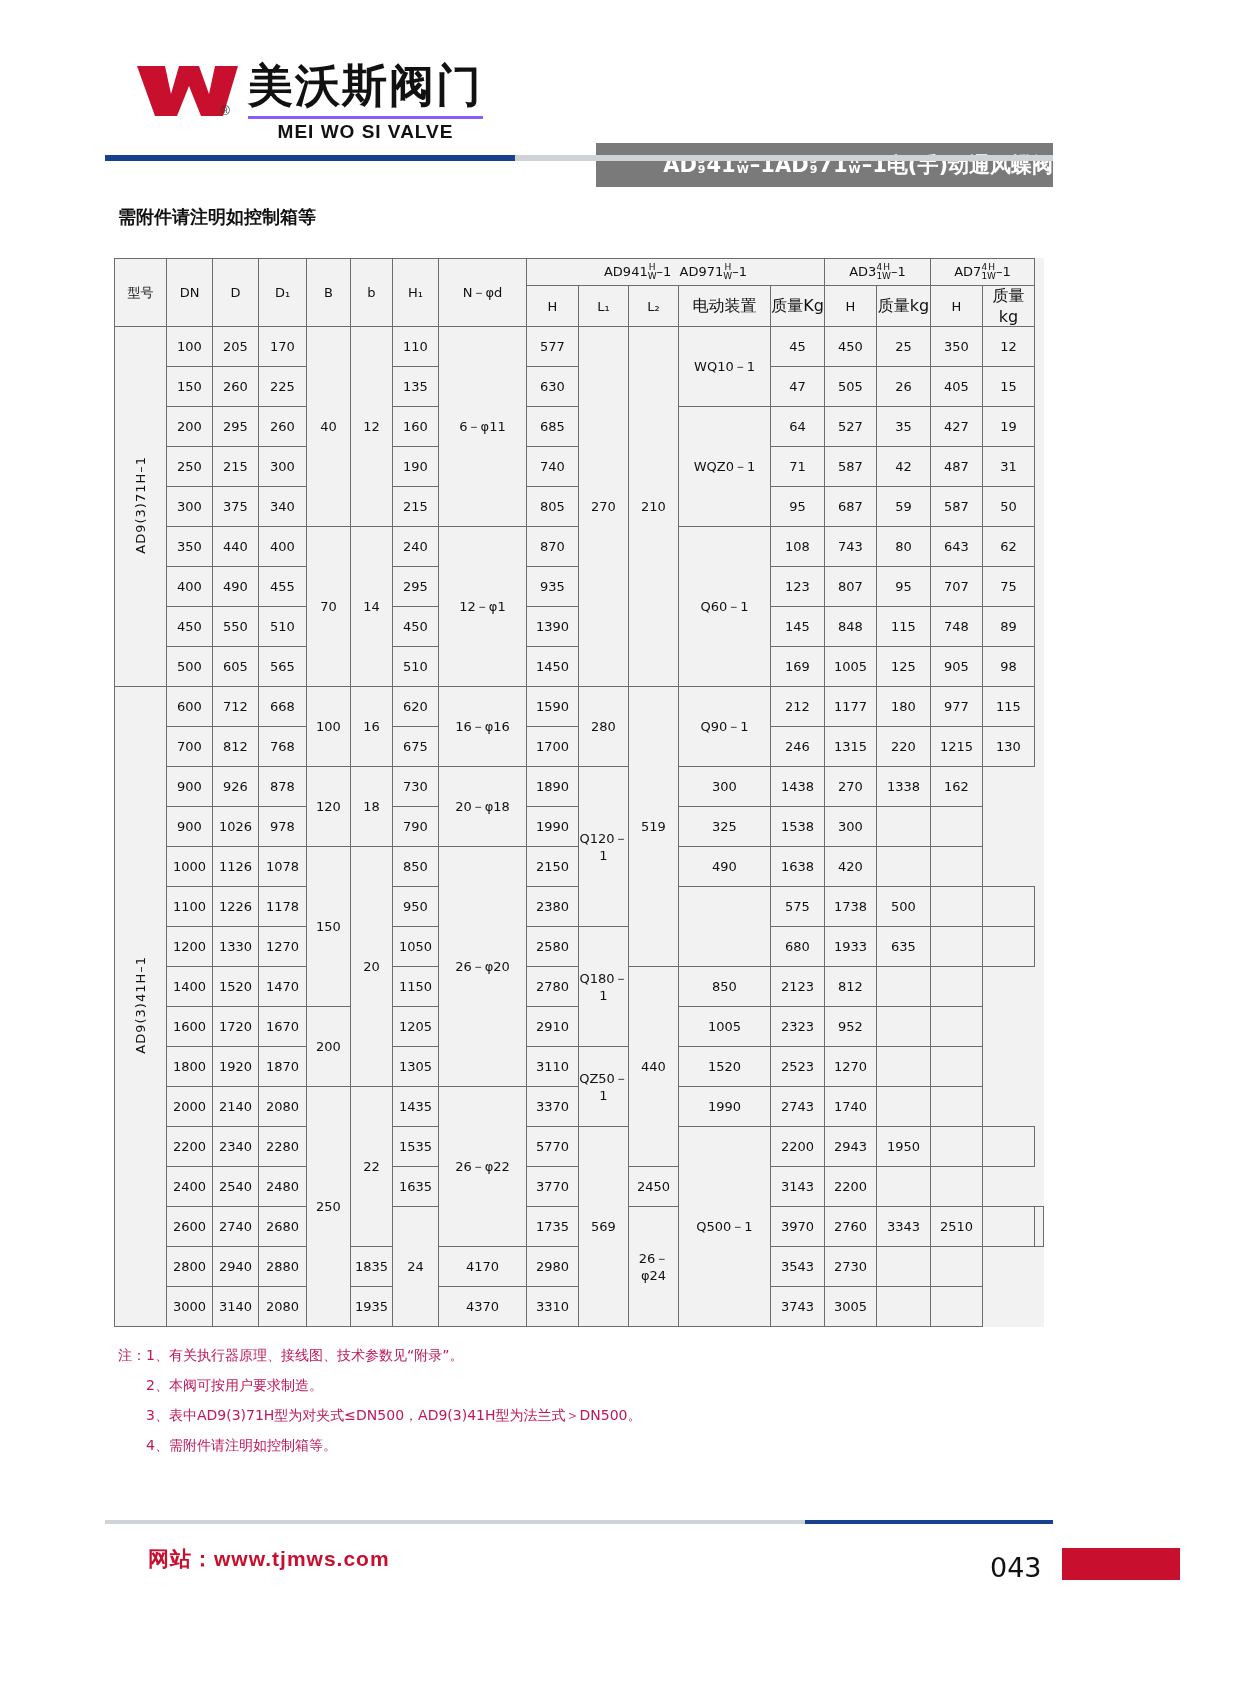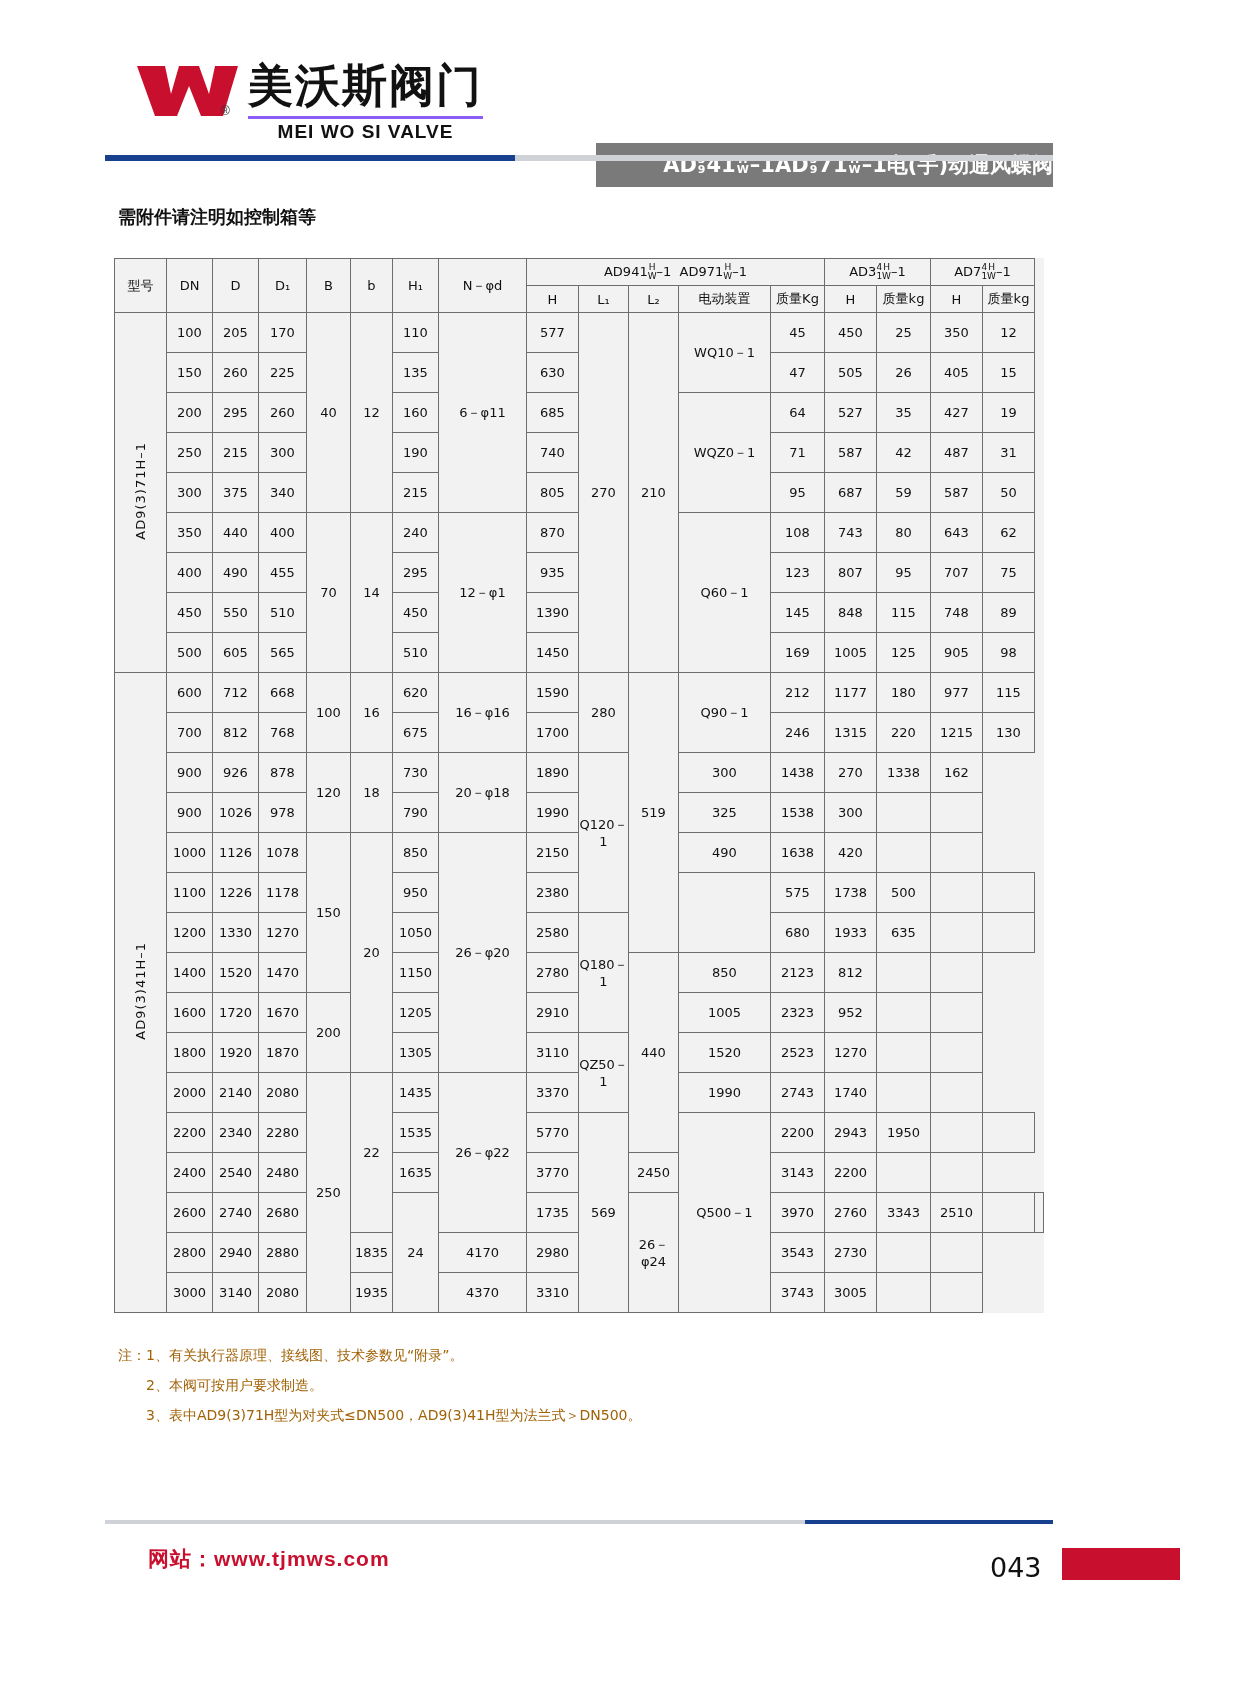--- a/index.html
+++ b/index.html
@@ -81,29 +81,29 @@
   }
   thead td{height:26px;font-size:13px;}
   .hdr-tall{height:48px;}
   .vert{
     writing-mode:vertical-rl;
     transform:rotate(180deg);
     white-space:nowrap;
     font-size:13px;
     letter-spacing:1px;
   }
-  .small{font-size:13px;}
+  .small{font-size:16px;}
   .fr{display:inline-block;font-size:9px;line-height:9px;text-align:center;vertical-align:middle;}
   .fr span{display:block;}
 
   
   .notes{
     position:absolute;left:118px;top:1340px;width:900px;
     font-family:"DejaVu Sans",sans-serif;
-    font-size:14px;line-height:30px;color:#a16207;
+    font-size:14px;line-height:30px;color:#be185d;
   }
   .notes div{white-space:nowrap;}
   .notes .ind{padding-left:28px;}
 
   
   .footer-rule{
     position:absolute;left:105px;top:1520px;width:948px;height:4px;
     background:linear-gradient(to right,#cfd3d8 0 700px,#17418f 700px 948px);
   }
   .footer-site{
@@ -563,18 +563,19 @@
       <td></td>
     </tr>
   </tbody>
 </table>
 </div>
 
 <div class="notes">
   <div>注：1、有关执行器原理、接线图、技术参数见“附录”。</div>
   <div class="ind">2、本阀可按用户要求制造。</div>
   <div class="ind">3、表中AD9(3)71H型为对夹式≤DN500，AD9(3)41H型为法兰式＞DN500。</div>
+  <div class="ind">4、需附件请注明如控制箱等。</div>
 </div>
 
 <div class="footer-rule"></div>
 <div class="footer-site">网站：www.tjmws.com</div>
 <div class="footer-page">043</div>
 <div class="footer-block"></div>
 
 </body></html>

